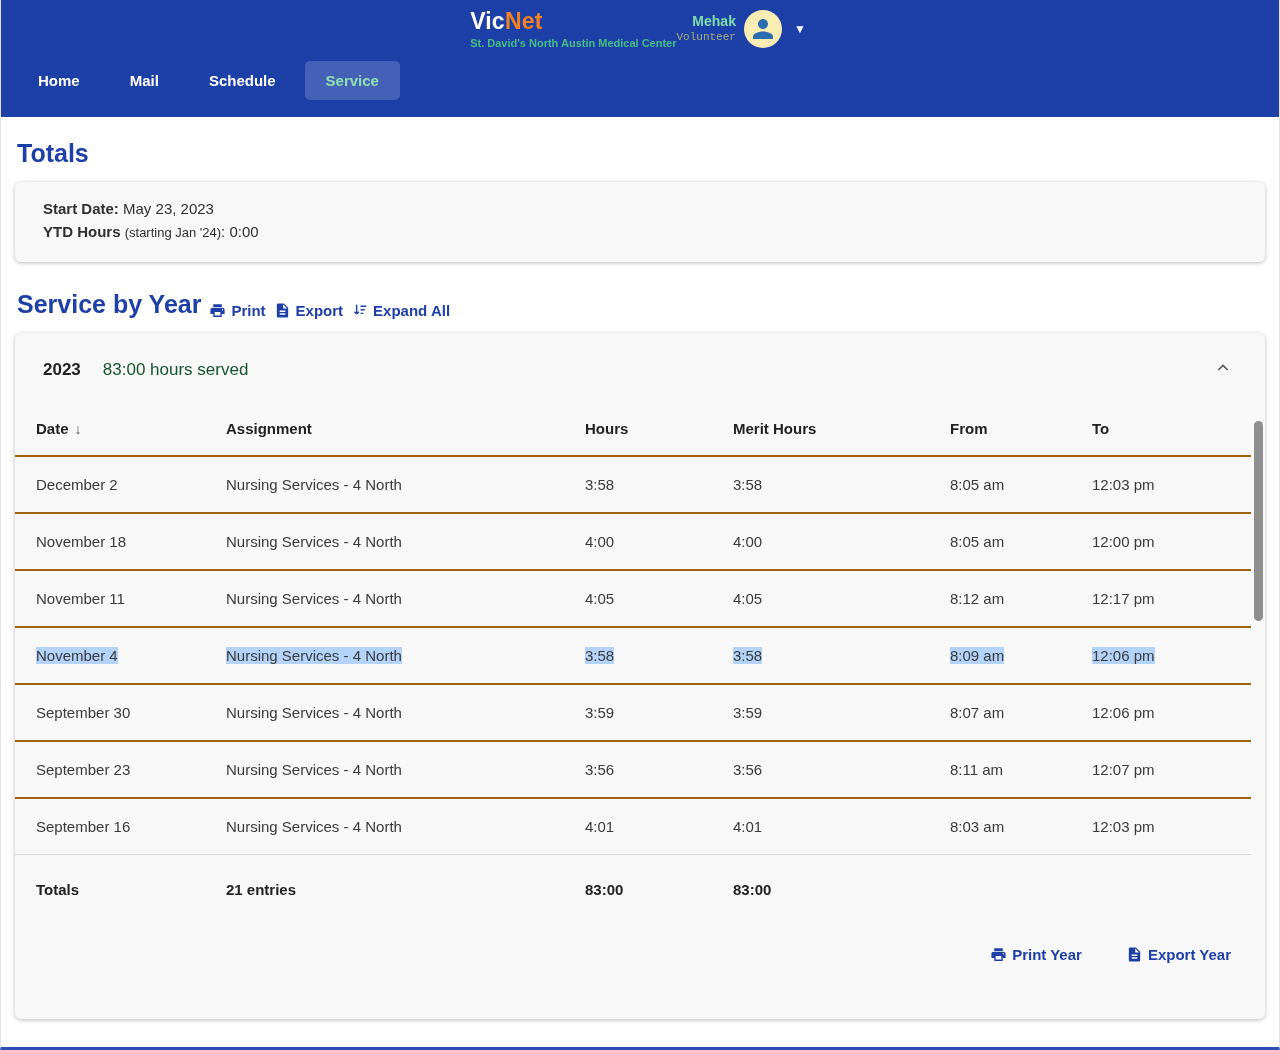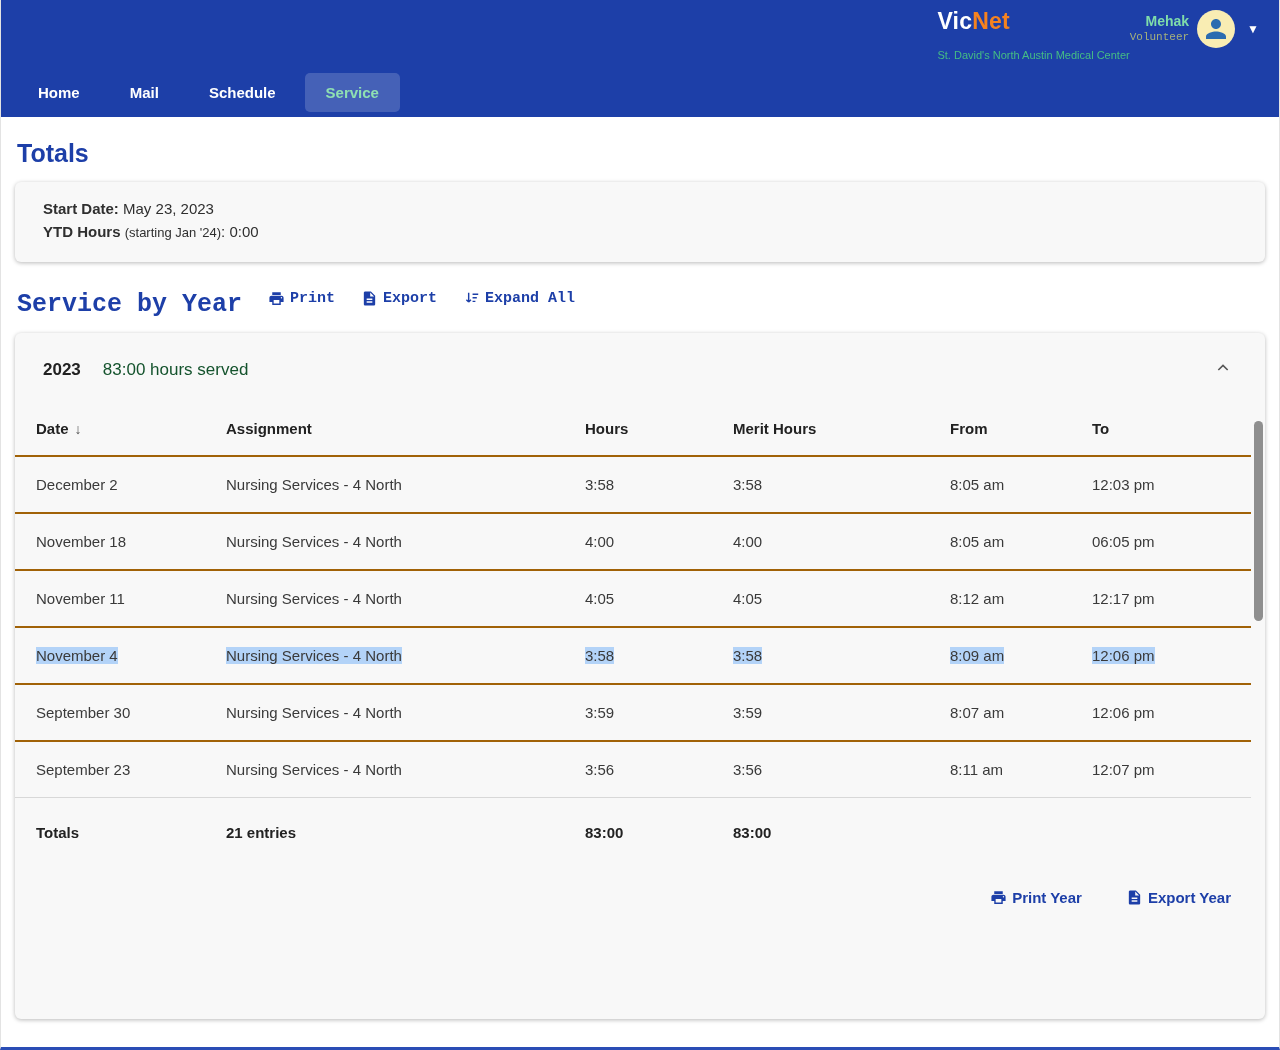--- a/index.html
+++ b/index.html
@@ -7,24 +7,24 @@
   body {
     width:1280px; height:1050px;
     font-family:"Liberation Sans", sans-serif;
     background:#ffffff; color:#2f2f2f;
     border-left:1px solid #e3e3e3; border-right:1px solid #e3e3e3;
     border-bottom:3px solid #2a4db5;
     position:relative; overflow:hidden;
   }
   
   .app-header { background:#1d3fa8; padding:8px 16px 0 16px; height:117px; }
-  .header-top { display:flex; justify-content:flex-end; align-items:flex-start; }
+  .header-top { display:flex; justify-content:center; align-items:flex-start; }
   .brand-name { font-size:23px; font-weight:bold; color:#ffffff; letter-spacing:.2px; }
   .brand-name .net { color:#f58220; }
-  .brand-sub { font-size:11px; font-weight:normal; color:#45bd84; margin-top:14px; }
+  .brand-sub { font-size:11px; font-weight:bold; color:#45bd84; margin-top:2px; }
   .user-area { display:flex; align-items:center; gap:8px; margin-top:2px; }
   .user-text { text-align:right; line-height:1.25; }
   .user-name { color:#7fdcaa; font-weight:bold; font-size:14px; }
   .user-role { color:#9fae6f; font-size:11px; color:#a4b07c;font-family:Liberation Mono, monospace; }
   .avatar { width:38px; height:38px; border-radius:50%; background:#f9edb3;
             display:flex; align-items:center; justify-content:center; cursor:pointer; }
   .avatar svg { width:30px; height:30px; fill:#2b6cb0; }
   .caret { color:#ffffff; font-size:12px; cursor:pointer; padding:4px; }
   .nav-row { display:flex; gap:8px; margin-top:12px; }
   .nav-item { color:#ffffff; font-size:15px; font-weight:bold; padding:11px 21px;
@@ -35,21 +35,21 @@
   .section-title { color:#1d3fa8; font-size:25px; font-weight:bold; margin:22px 2px 14px 2px; }
   .card {
     background:#f8f8f8; border-radius:6px;
     box-shadow:0 1px 4px rgba(0,0,0,.28);
     margin-bottom:6px;
   }
   .totals-card { padding:14px 28px 16px 28px; font-size:15px; line-height:1.35; }
   .totals-card .row { margin:3px 0; }
   .lbl { font-weight:bold; }
   .note { font-size:13px; }
-  .sby-header { display:flex; align-items:flex-start; gap:26px; margin:28px 2px 14px 2px;font-family:Liberation Mono, monospace; }
+  .sby-header { display:flex; align-items:flex-end; gap:8px; margin:28px 2px 14px 2px; }
   .sby-header .section-title { margin:0; }
   .action-link { display:inline-flex; align-items:center; gap:5px; color:#1d3fa8;
                  font-size:15px; font-weight:bold; cursor:pointer; }
   .action-link svg { width:17px; height:17px; fill:#1d3fa8; }
   .action-link svg.stroke { fill:none; stroke:#1d3fa8; stroke-width:2; }
   
   .year-card { position:relative; padding-bottom:0; min-height:686px; }
   .year-head { display:flex; align-items:center; padding:25px 28px 22px 28px; }
   .year-label { font-weight:bold; font-size:17px; color:#222; margin-right:22px; }
   .year-summary { font-size:17px; color:#14532d; }
@@ -176,21 +176,21 @@
           <td><span>3:58</span></td>
           <td><span>8:05 am</span></td>
           <td><span>12:03 pm</span></td>
         </tr>
         <tr>
           <td><span>November 18</span></td>
           <td><span>Nursing Services - 4 North</span></td>
           <td><span>4:00</span></td>
           <td><span>4:00</span></td>
           <td><span>8:05 am</span></td>
-          <td><span>06:05 pm</span></td>
+          <td><span>12:00 pm</span></td>
         </tr>
         <tr>
           <td><span>November 11</span></td>
           <td><span>Nursing Services - 4 North</span></td>
           <td><span>4:05</span></td>
           <td><span>4:05</span></td>
           <td><span>8:12 am</span></td>
           <td><span>12:17 pm</span></td>
         </tr>
         <tr>
@@ -209,20 +209,28 @@
           <td><span>8:07 am</span></td>
           <td><span>12:06 pm</span></td>
         </tr>
         <tr>
           <td><span>September 23</span></td>
           <td><span>Nursing Services - 4 North</span></td>
           <td><span>3:56</span></td>
           <td><span>3:56</span></td>
           <td><span>8:11 am</span></td>
           <td><span>12:07 pm</span></td>
+        </tr>
+        <tr>
+          <td><span>September 16</span></td>
+          <td><span>Nursing Services - 4 North</span></td>
+          <td><span>4:01</span></td>
+          <td><span>4:01</span></td>
+          <td><span>8:03 am</span></td>
+          <td><span>12:03 pm</span></td>
         </tr>
         <tr class="totals-row">
           <td><span>Totals</span></td>
           <td><span>21 entries</span></td>
           <td><span>83:00</span></td>
           <td><span>83:00</span></td>
           <td></td>
           <td></td>
         </tr>
       </tbody>

